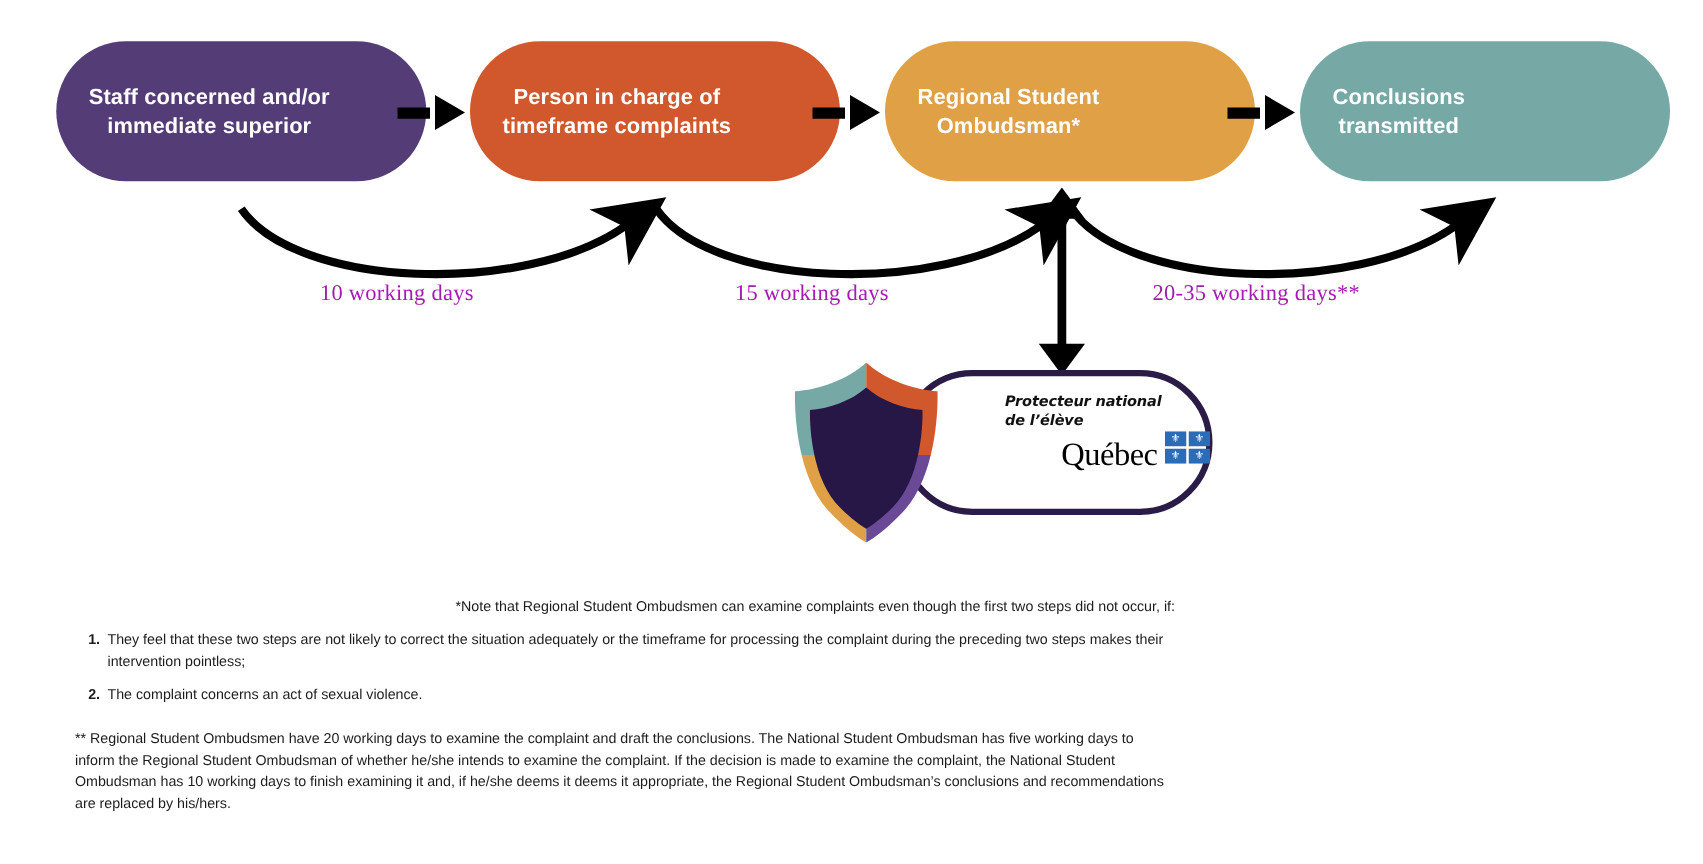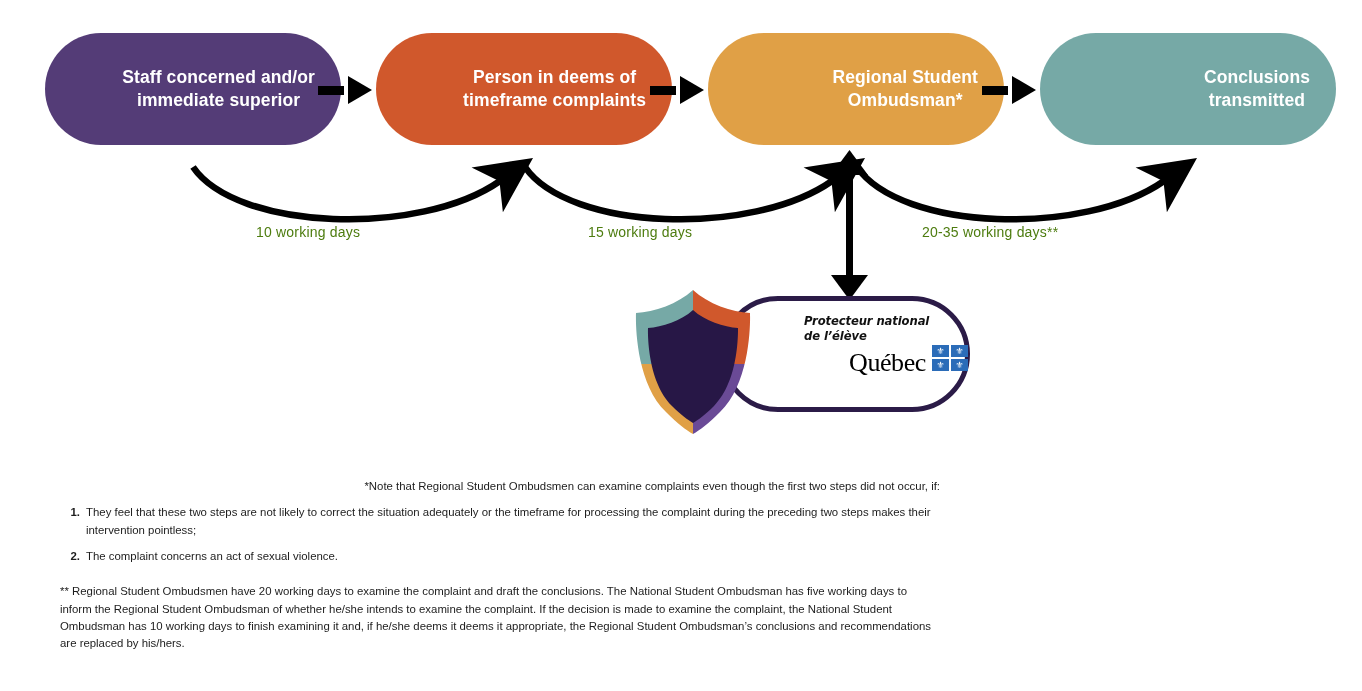--- a/index.html
+++ b/index.html
@@ -3,35 +3,35 @@
 <meta charset="utf-8">
 <style>
   html,body{margin:0;padding:0;background:#ffffff;}
   body{width:1362px;height:691px;position:relative;overflow:hidden;
        font-family:"Liberation Sans","DejaVu Sans",sans-serif;color:#1c1c1c;}
 
   #diagram{position:absolute;left:0;top:0;width:1362px;height:691px;}
 
   
   .flow-box{position:absolute;top:33px;height:112px;border-radius:56px;
-            display:flex;align-items:center;justify-content:flex-end;text-align:center;
+            display:flex;align-items:center;justify-content:flex-start;text-align:center;
             color:#ffffff;font-weight:bold;font-size:17.5px;line-height:1.32;
             letter-spacing:.1px;box-sizing:border-box;padding:0 26px;}
   .flow-box span{display:block;}
 
   
   .connector{position:absolute;top:82px;height:16px;width:60px;}
   .connector .bar{position:absolute;left:0;top:4px;width:26px;height:9px;background:#000;}
   .connector .tri{position:absolute;left:30px;top:-6px;width:0;height:0;
                   border-top:14px solid transparent;border-bottom:14px solid transparent;
                   border-left:24px solid #000;}
 
   
-  .days-label{position:absolute;font-size:14px;color:#4d7c0f;
-              font-weight:400;white-space:nowrap;letter-spacing:.2px;}
+  .days-label{position:absolute;font-size:18px;color:#a21caf;
+              font-weight:400;white-space:nowrap;letter-spacing:.2px;font-family:Liberation Serif, serif;}
 
   
   #notes{position:absolute;left:60px;top:478px;width:880px;
          font-size:11.4px;line-height:1.52;color:#1c1c1c;}
   #notes .note-lead{margin:0 0 9px 0;text-align:right;}
   #notes ol{margin:0 0 14px 0;padding:0;list-style:none;}
   #notes ol li{position:relative;padding-left:26px;margin-bottom:9px;}
   #notes ol li .num{position:absolute;left:0;top:0;width:20px;text-align:right;font-weight:bold;}
   #notes .note-tail{margin:18px 0 0 0;}
 
@@ -55,21 +55,21 @@
 
   <div class="flow-box" style="left:45px;width:296px;background:#543C77;">
     <div>
       <span>Staff concerned and/or</span>
       <span>immediate superior</span>
     </div>
   </div>
 
   <div class="flow-box" style="left:376px;width:296px;background:#D0582C;">
     <div>
-      <span>Person in deems of</span>
+      <span>Person in charge of</span>
       <span>timeframe complaints</span>
     </div>
   </div>
 
   <div class="flow-box" style="left:1040px;width:296px;background:#76A9A6;">
     <div>
       <span>Conclusions</span>
       <span>transmitted</span>
     </div>
   </div>

